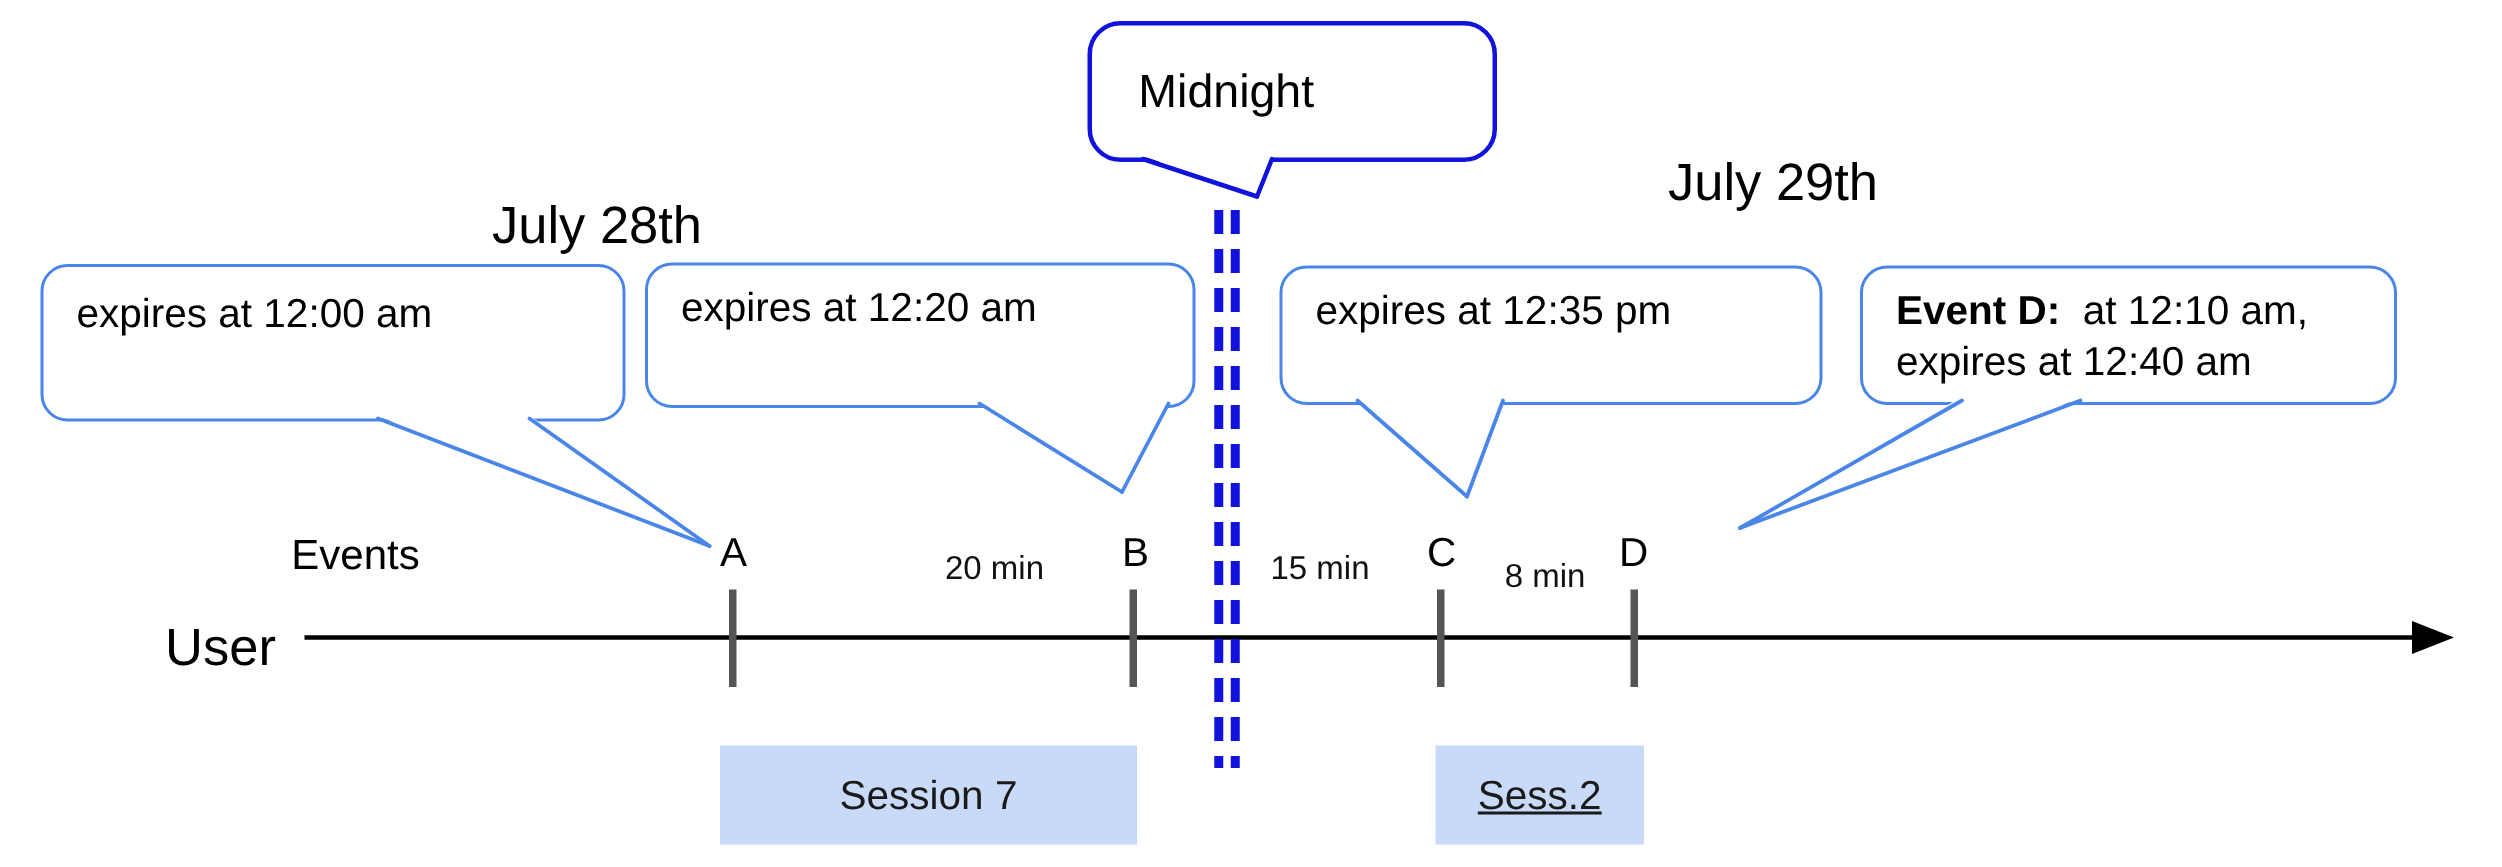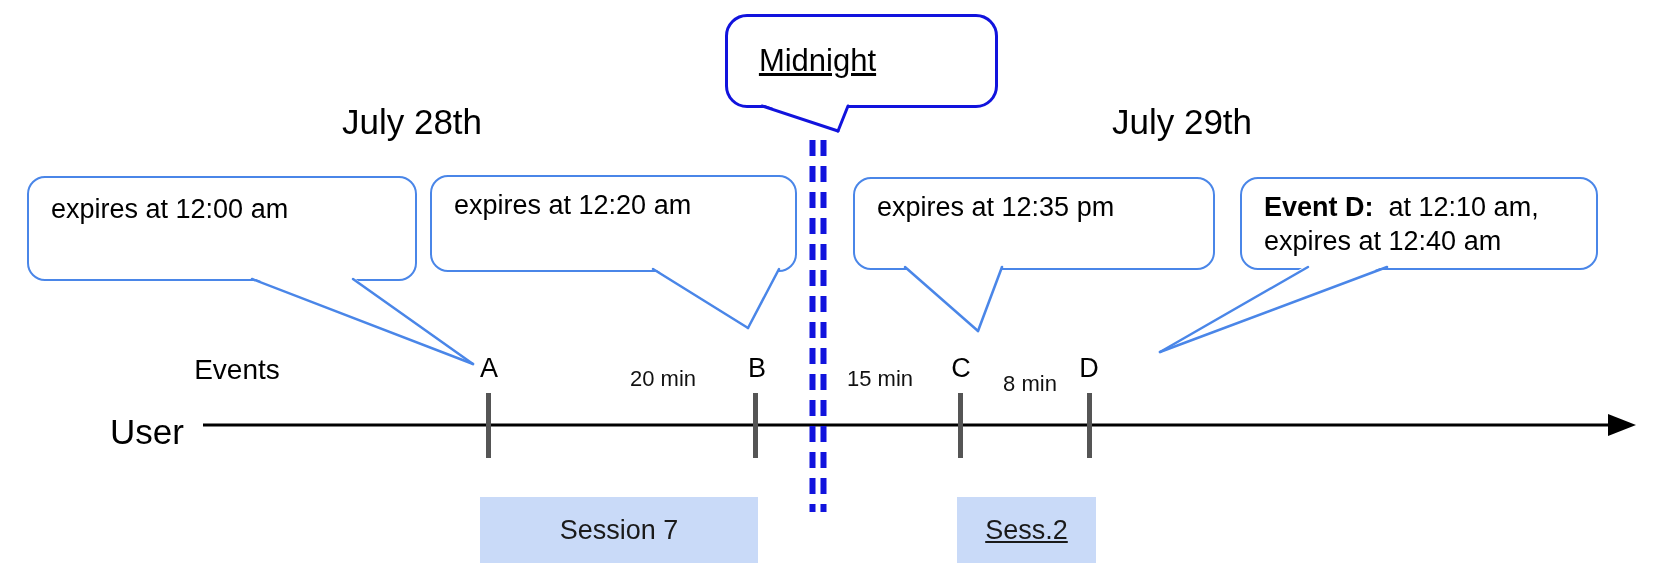--- a/index.html
+++ b/index.html
@@ -21,26 +21,26 @@
   .bubble .bold{font-weight:bold;}
   .bubble span{white-space:pre;}
   .bubble-a{left:27px;top:176px;width:390px;height:105px;padding-top:14px;}
   .bubble-b{left:430px;top:175px;width:367px;height:97px;}
   .bubble-c{left:853px;top:177px;width:362px;height:93px;}
   .bubble-d{left:1240px;top:177px;width:358px;height:93px;}
 
   .midnight{position:absolute;left:725px;top:14px;width:273px;height:94px;background:#fff;
             border:3px solid var(--midnight-blue);border-radius:22px;box-sizing:border-box;
             display:flex;align-items:center;justify-content:center;padding-right:88px;
-            font-size:31px;text-decoration:underline;}
+            font-size:31px;}
 
   
   .lbl{position:absolute;transform:translateX(-50%);white-space:nowrap;}
   .date{font-size:35px;top:102px;}
-  .date-left{left:412px;}
+  .date-left{left:398px;margin-top:29px;}
   .date-right{left:1182px;}
   .events-lbl{left:237px;top:354px;font-size:28px;}
   .user-lbl{left:147px;top:412px;font-size:35px;}
   .tick-lbl{font-size:27px;top:353px;}
   .tick-a{left:489px;}
   .tick-b{left:757px;}
   .tick-c{left:961px;}
   .tick-d{left:1089px;}
   .gap-lbl{font-size:22px;top:366px;color:#111;text-align:center;}
   .gap-0{left:663px;}

